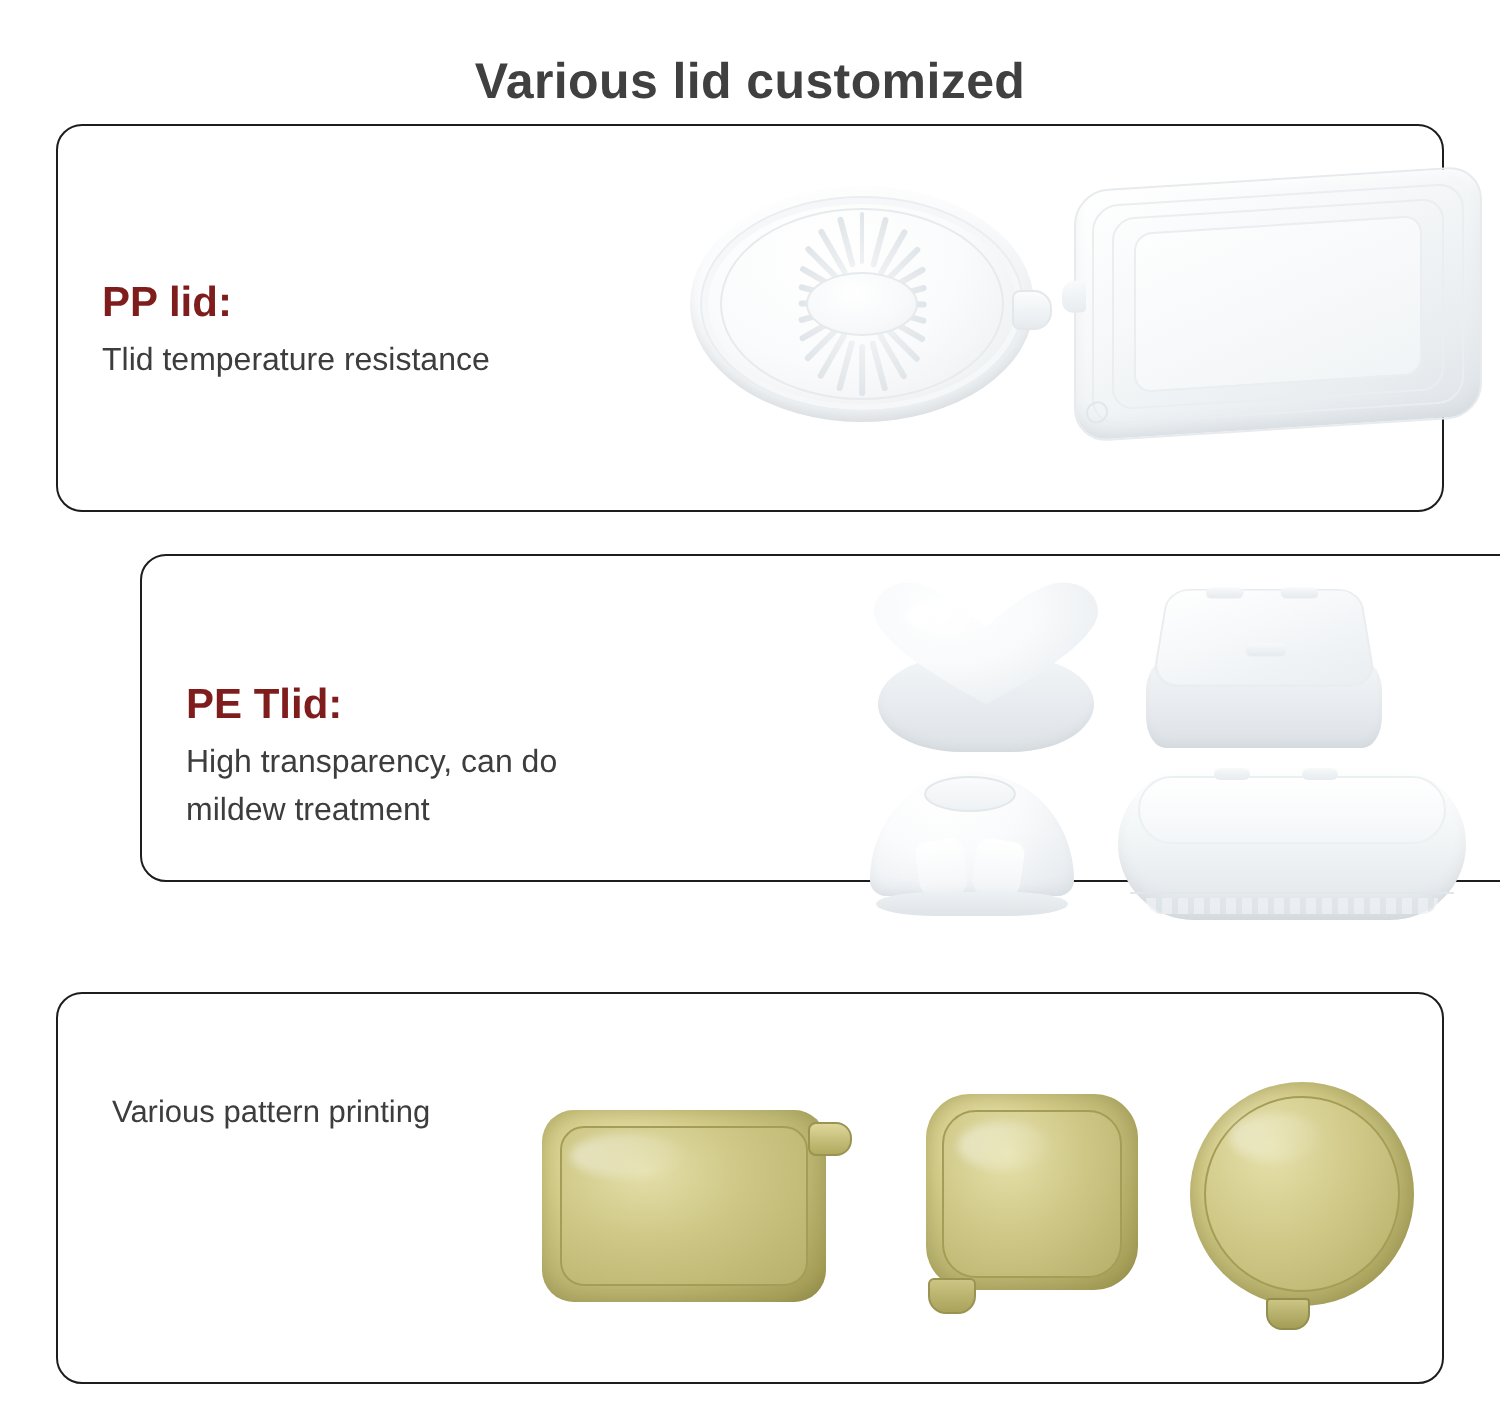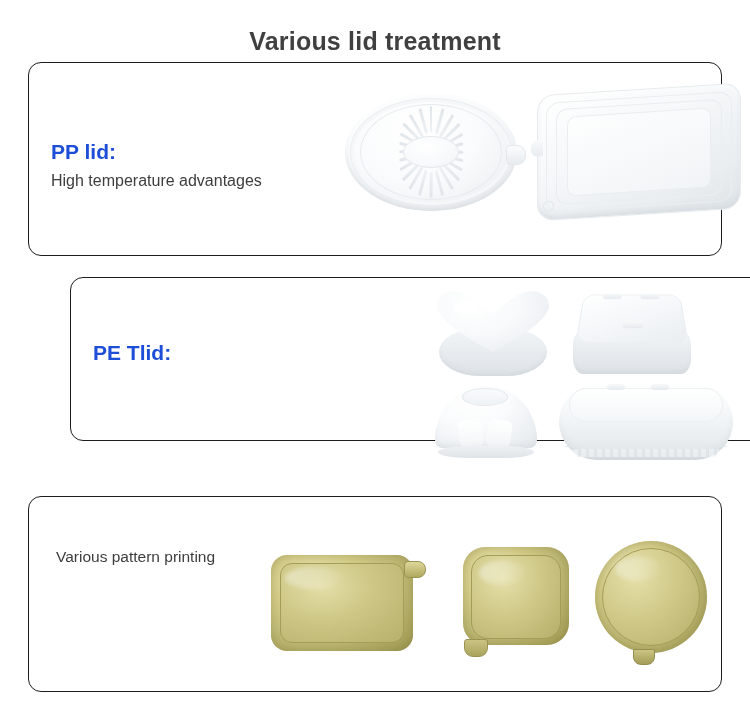--- a/index.html
+++ b/index.html
@@ -35,21 +35,21 @@
   #card-pe  { top: 277px; height: 164px; margin-left: 42px; }
   #card-cf  { top: 496px; height: 196px; }
 
   .card-text {
     position: absolute;
     left: 22px;
   }
   .card-heading {
     font-size: 21px;
     font-weight: bold;
-    color: #1d4ed8;
+    color: #7f1d1d;
     line-height: 1.22;
     margin: 0 0 4px 0;
     white-space: pre-line;
   }
   .card-sub {
     font-size: 16px;
     font-weight: normal;
     color: #3d3d3d;
     line-height: 1.52;
     margin: 0;
@@ -328,27 +328,27 @@
   }
   .gf-round .shine {
     position: absolute; left: 20px; top: 16px; width: 46px; height: 24px;
     background: linear-gradient(120deg, rgba(255,255,255,.42), rgba(255,255,255,0));
     border-radius: 50%; filter: blur(2px);
   }
 </style>
 </head>
 <body>
 
-<h1 class="page-title">Various lid treatment</h1>
+<h1 class="page-title">Various lid customized</h1>
 
 <section class="card" id="card-pp">
 
   <div class="card-text" id="text-pp">
     <div class="card-heading">PP lid:</div>
-    <div class="card-sub">High temperature advantages</div>
+    <div class="card-sub">Tlid temperature resistance</div>
   </div>
 
   <div class="art pp-round">
     <div class="disc"></div>
     <div class="rim"></div>
     <div class="inner-ring"></div>
     <div class="rib" style="transform:rotate(0deg) translateY(-46px)"></div>
     <div class="rib" style="transform:rotate(15deg) translateY(-45px)"></div>
     <div class="rib" style="transform:rotate(30deg) translateY(-43px)"></div>
     <div class="rib" style="transform:rotate(45deg) translateY(-40px)"></div>
@@ -383,20 +383,22 @@
     <div class="ring r3"></div>
     <div class="nub"></div>
     <div class="side-tab"></div>
   </div>
 </section>
 
 <section class="card" id="card-pe">
 
   <div class="card-text" id="text-pe">
     <div class="card-heading">PE Tlid:</div>
+    <div class="card-sub">High transparency, can do
+mildew treatment</div>
   </div>
 
   <div class="art pe-heart">
     <div class="base"></div>
     <div class="dome"></div>
     <div class="gloss"></div>
   </div>
 
   <div class="art pe-square">
     <div class="skirt"></div>

